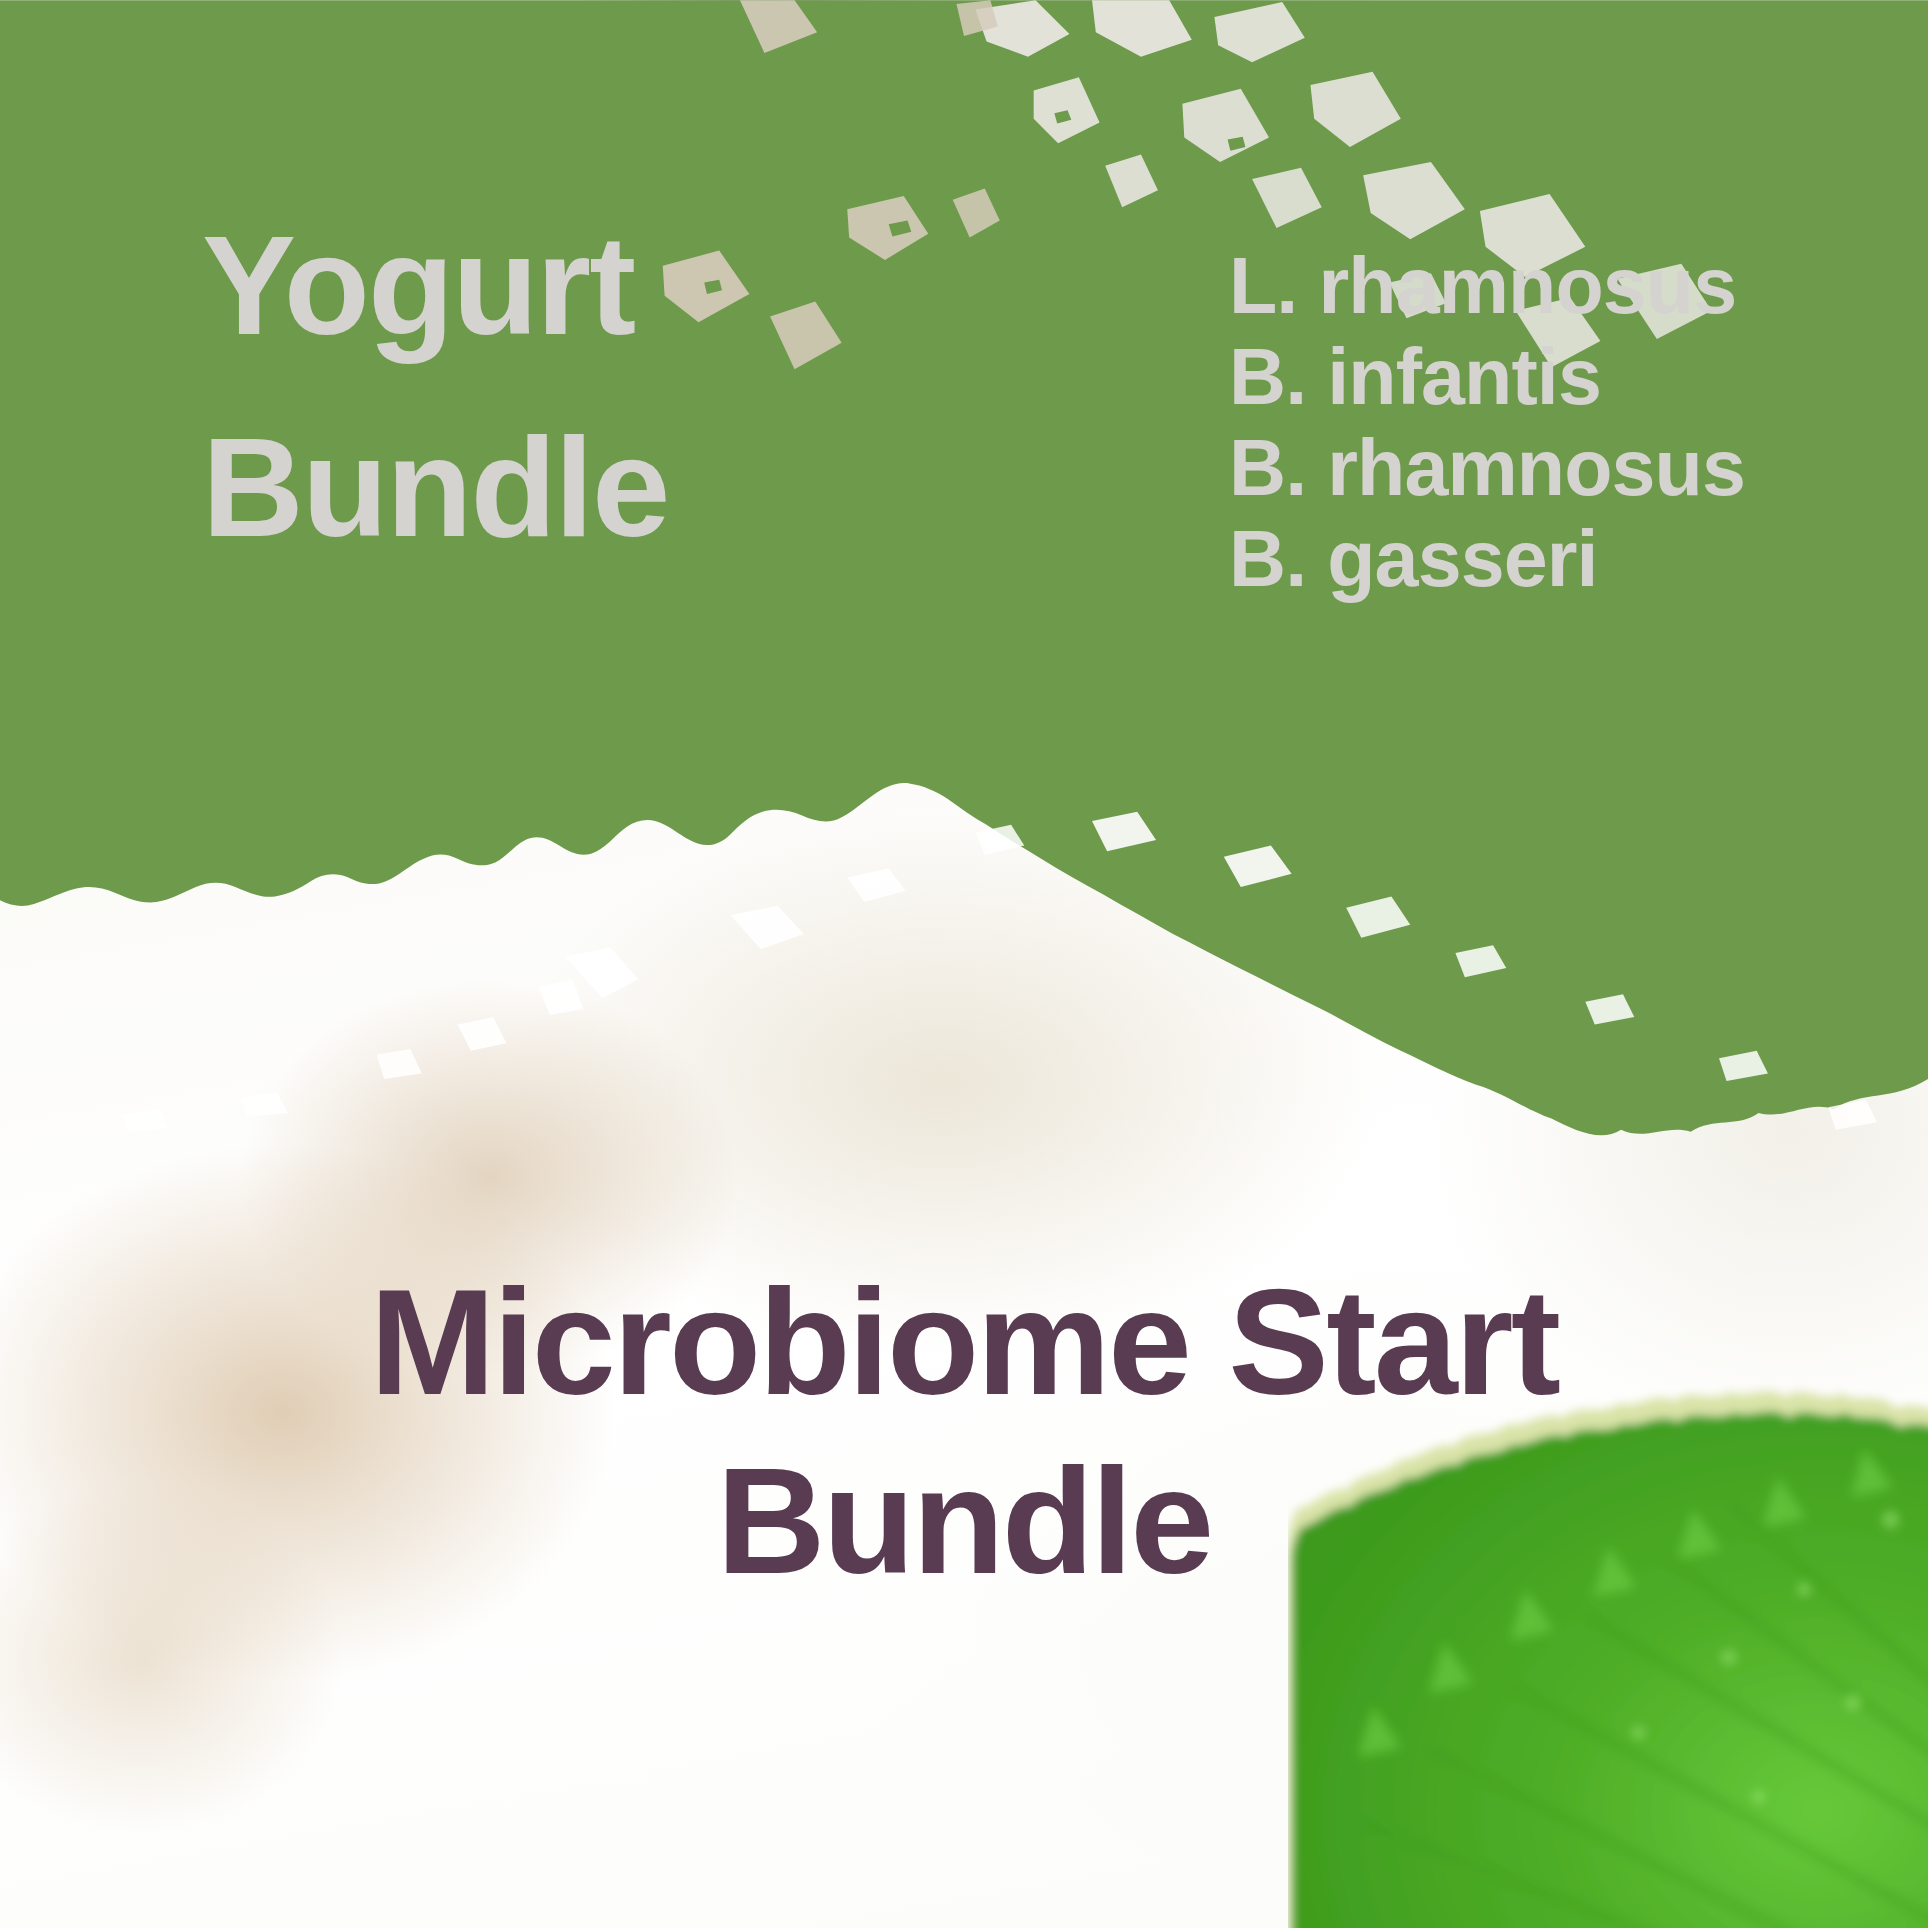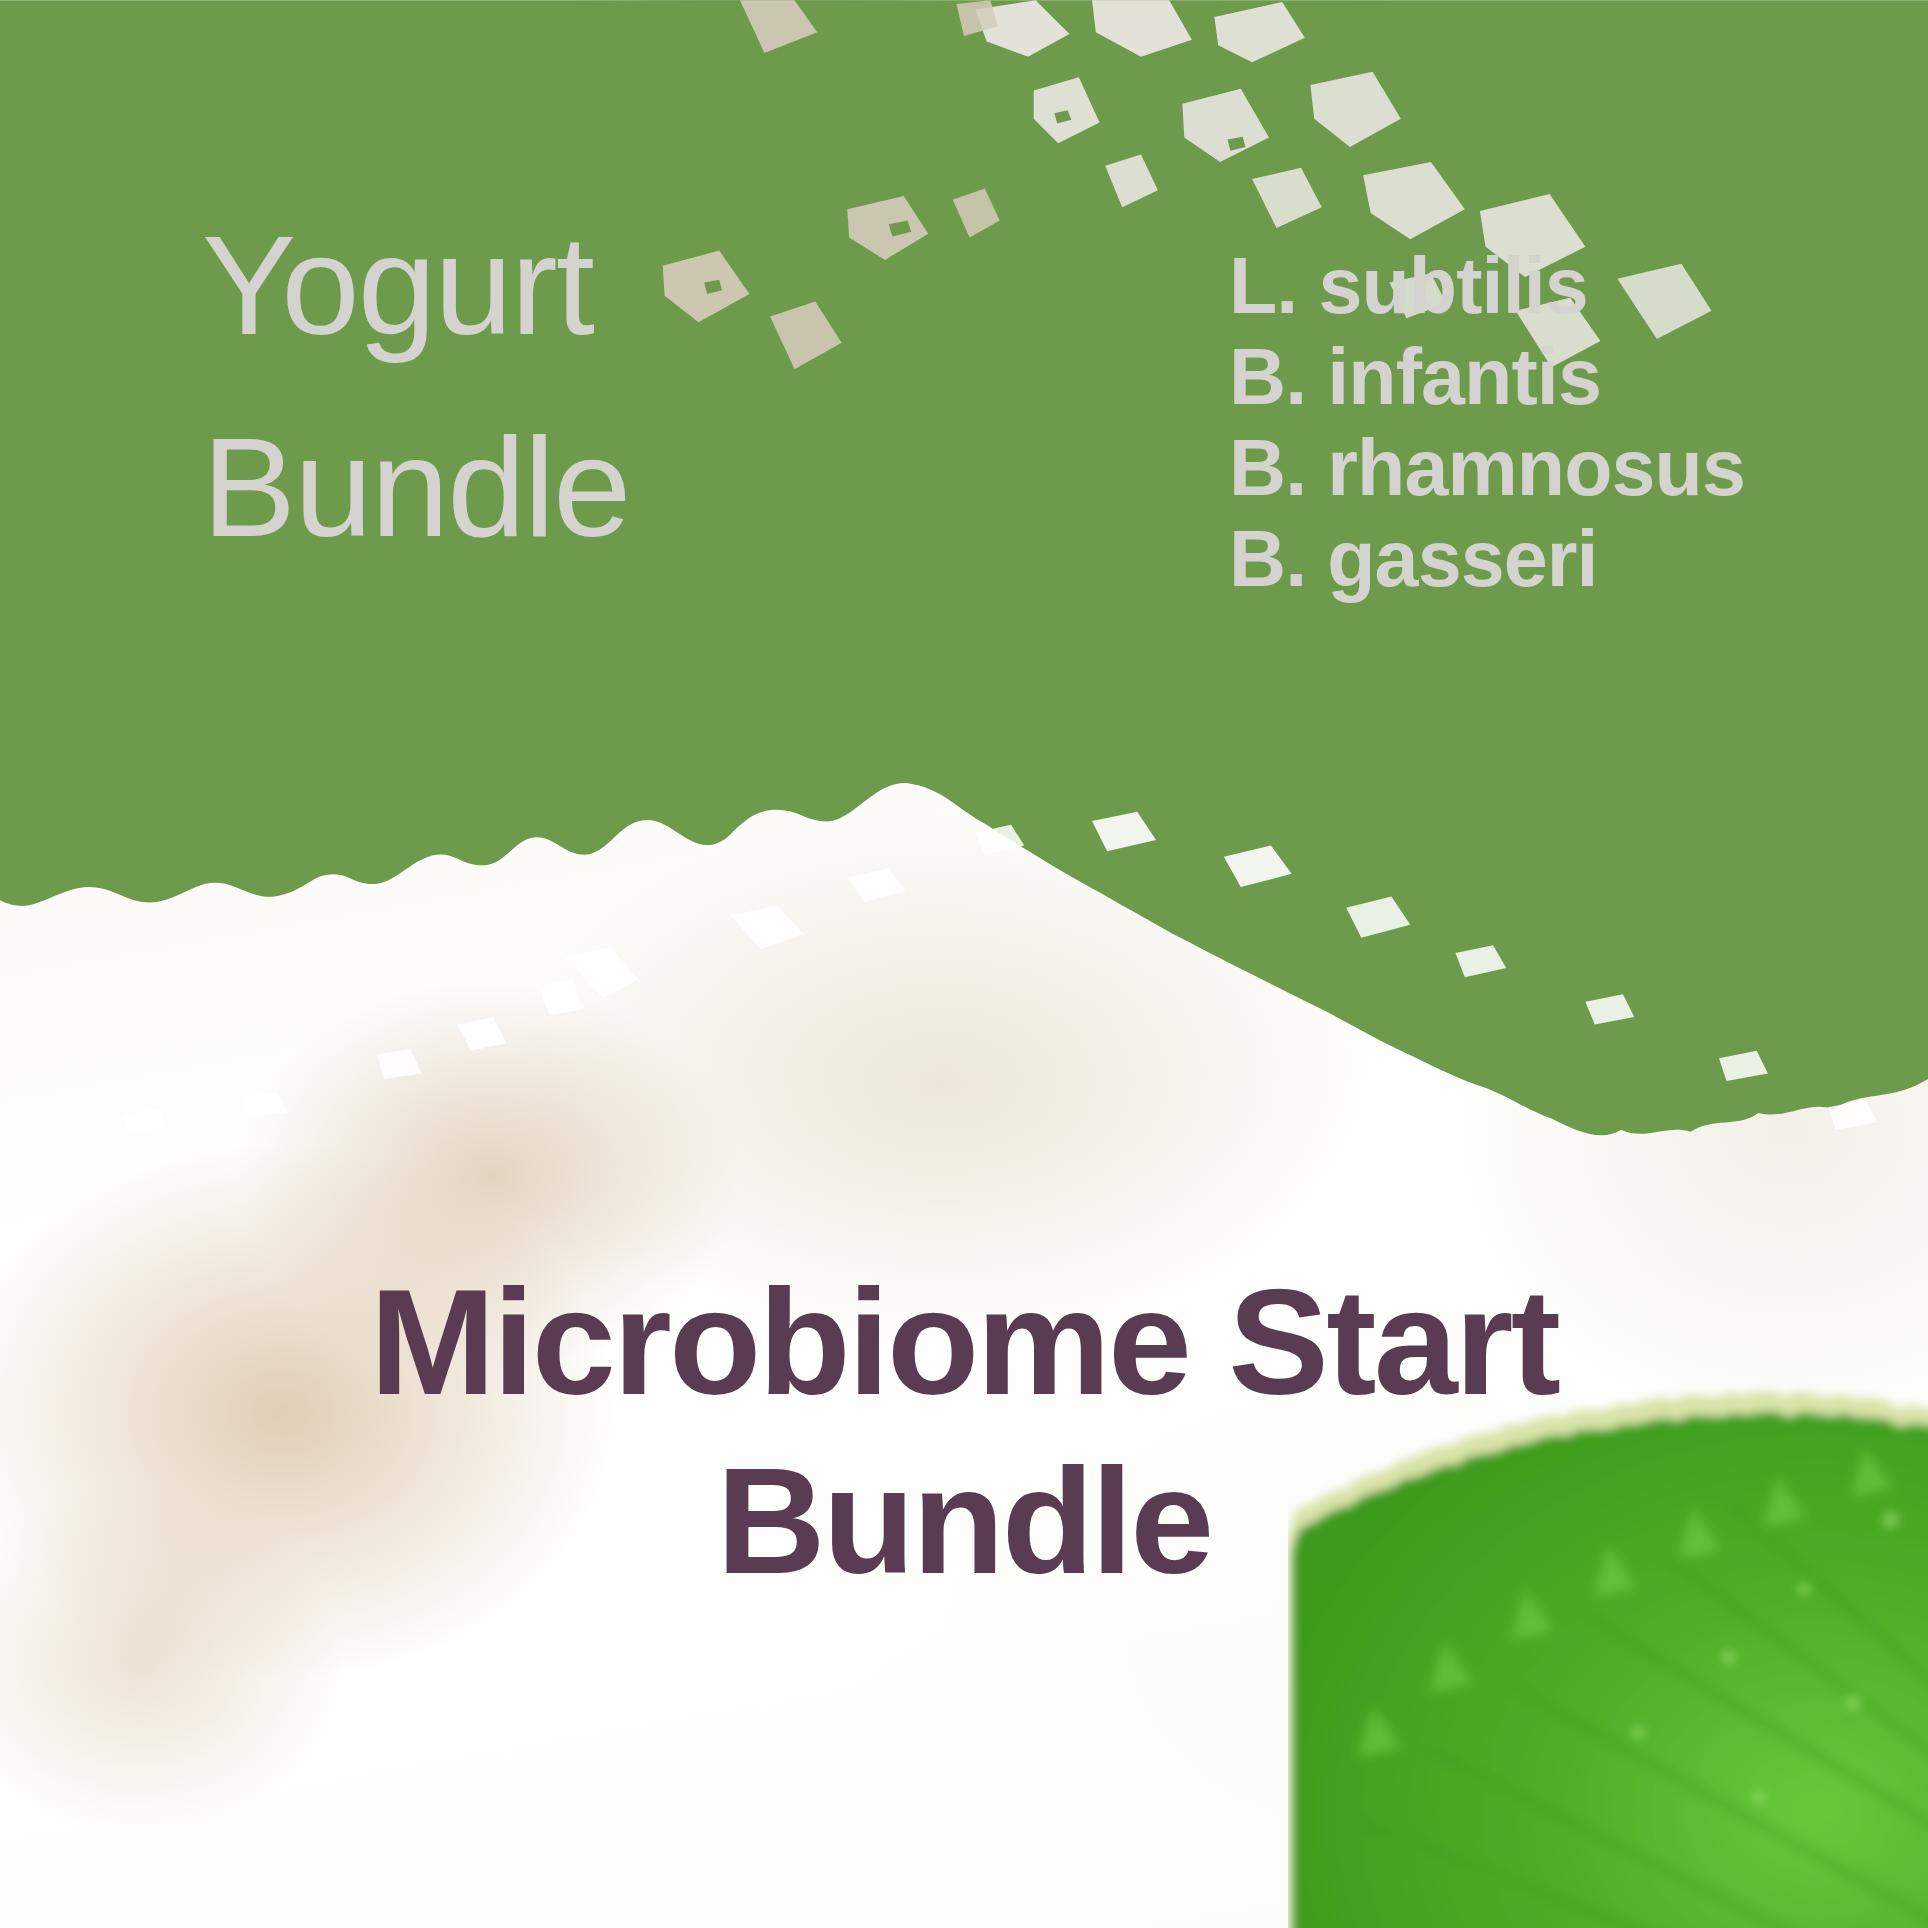--- a/index.html
+++ b/index.html
@@ -50,21 +50,21 @@
   
   .text-layer{position:absolute;inset:0;}
 
   .title-block{
     position:absolute;
     left:202px;top:184px;
     width:659px;
   }
   .title-line{
     color:#d4d3cf;
-    font-weight:400;
+    font-weight:700;
     font-size:141px;
     line-height:202px;
     letter-spacing:-1.9px;
     white-space:nowrap;
   }
 
   .strain-list{
     position:absolute;
     left:1229px;top:240px;
   }
@@ -256,21 +256,21 @@
   </svg>
 
   <div class="text-layer">
 
     <div class="title-block">
       <div class="title-line">Yogurt</div>
       <div class="title-line">Bundle</div>
     </div>
 
     <div class="strain-list">
-      <div class="strain">L. subtilis</div>
+      <div class="strain">L. rhamnosus</div>
       <div class="strain">B. infantis</div>
       <div class="strain">B. rhamnosus</div>
       <div class="strain">B. gasseri</div>
     </div>
 
     <div class="bottom-title">
       <span class="bt-line">Microbiome Start</span>
       <span class="bt-line">Bundle</span>
     </div>
 

